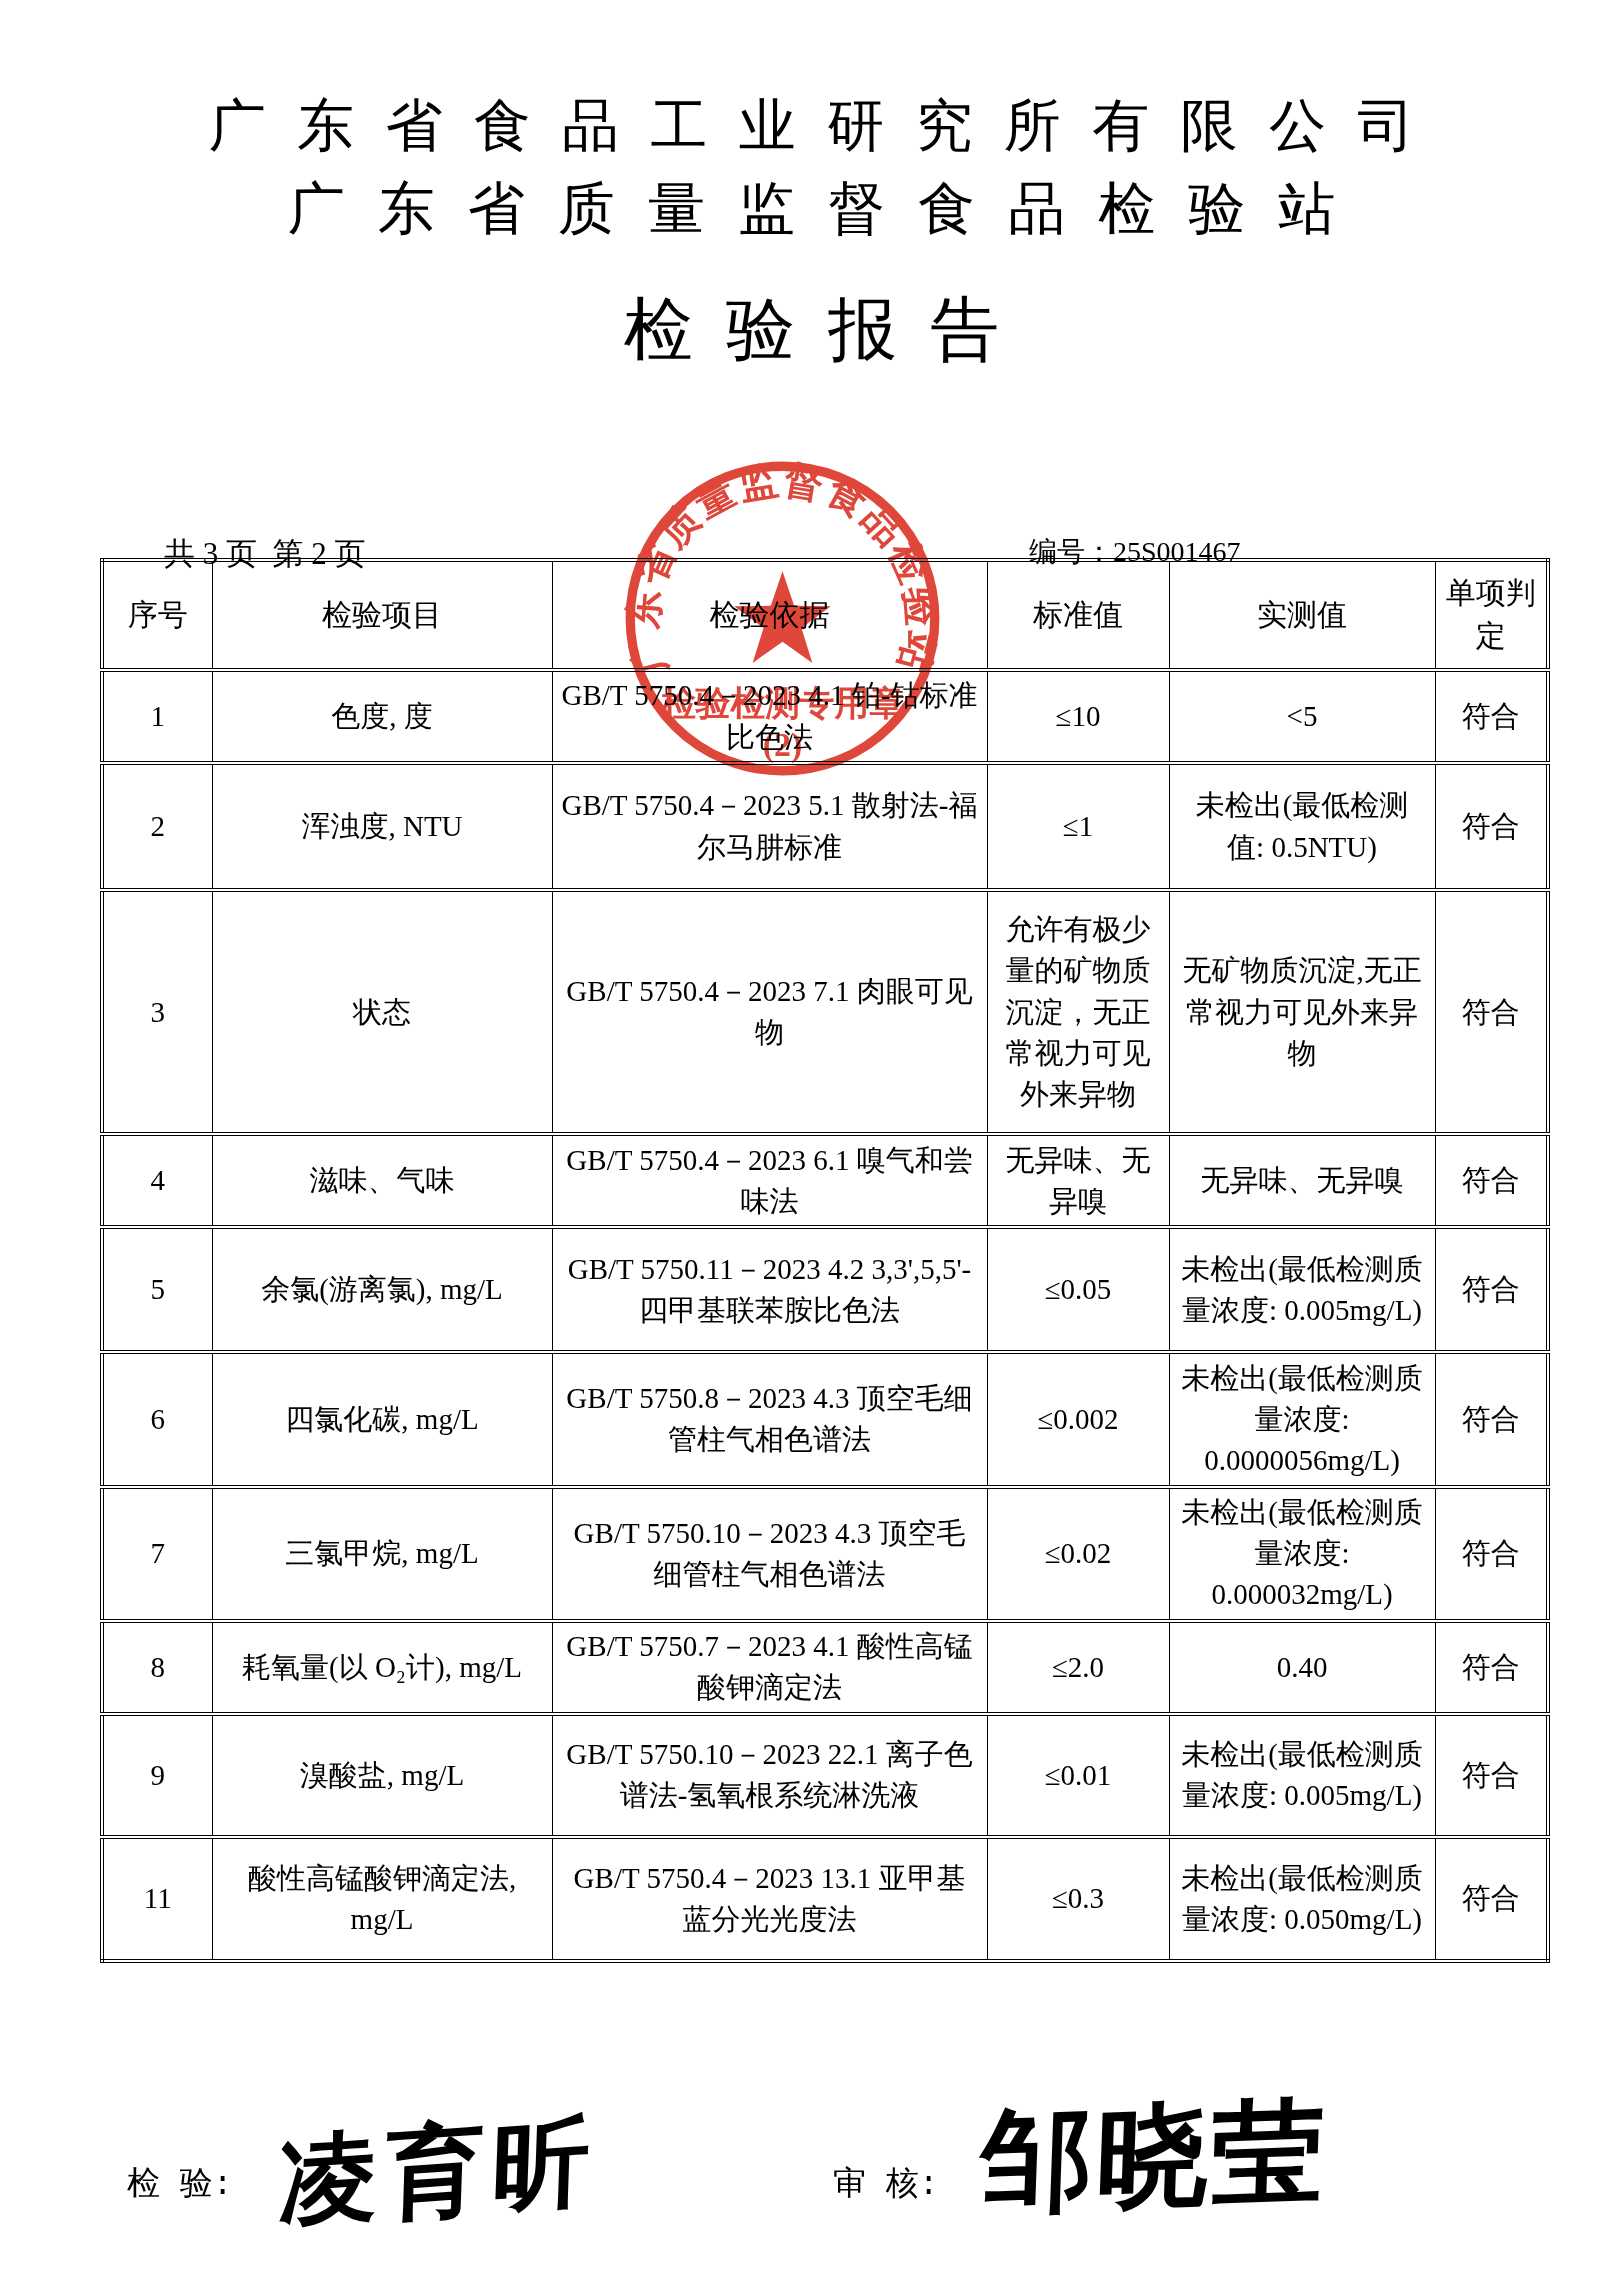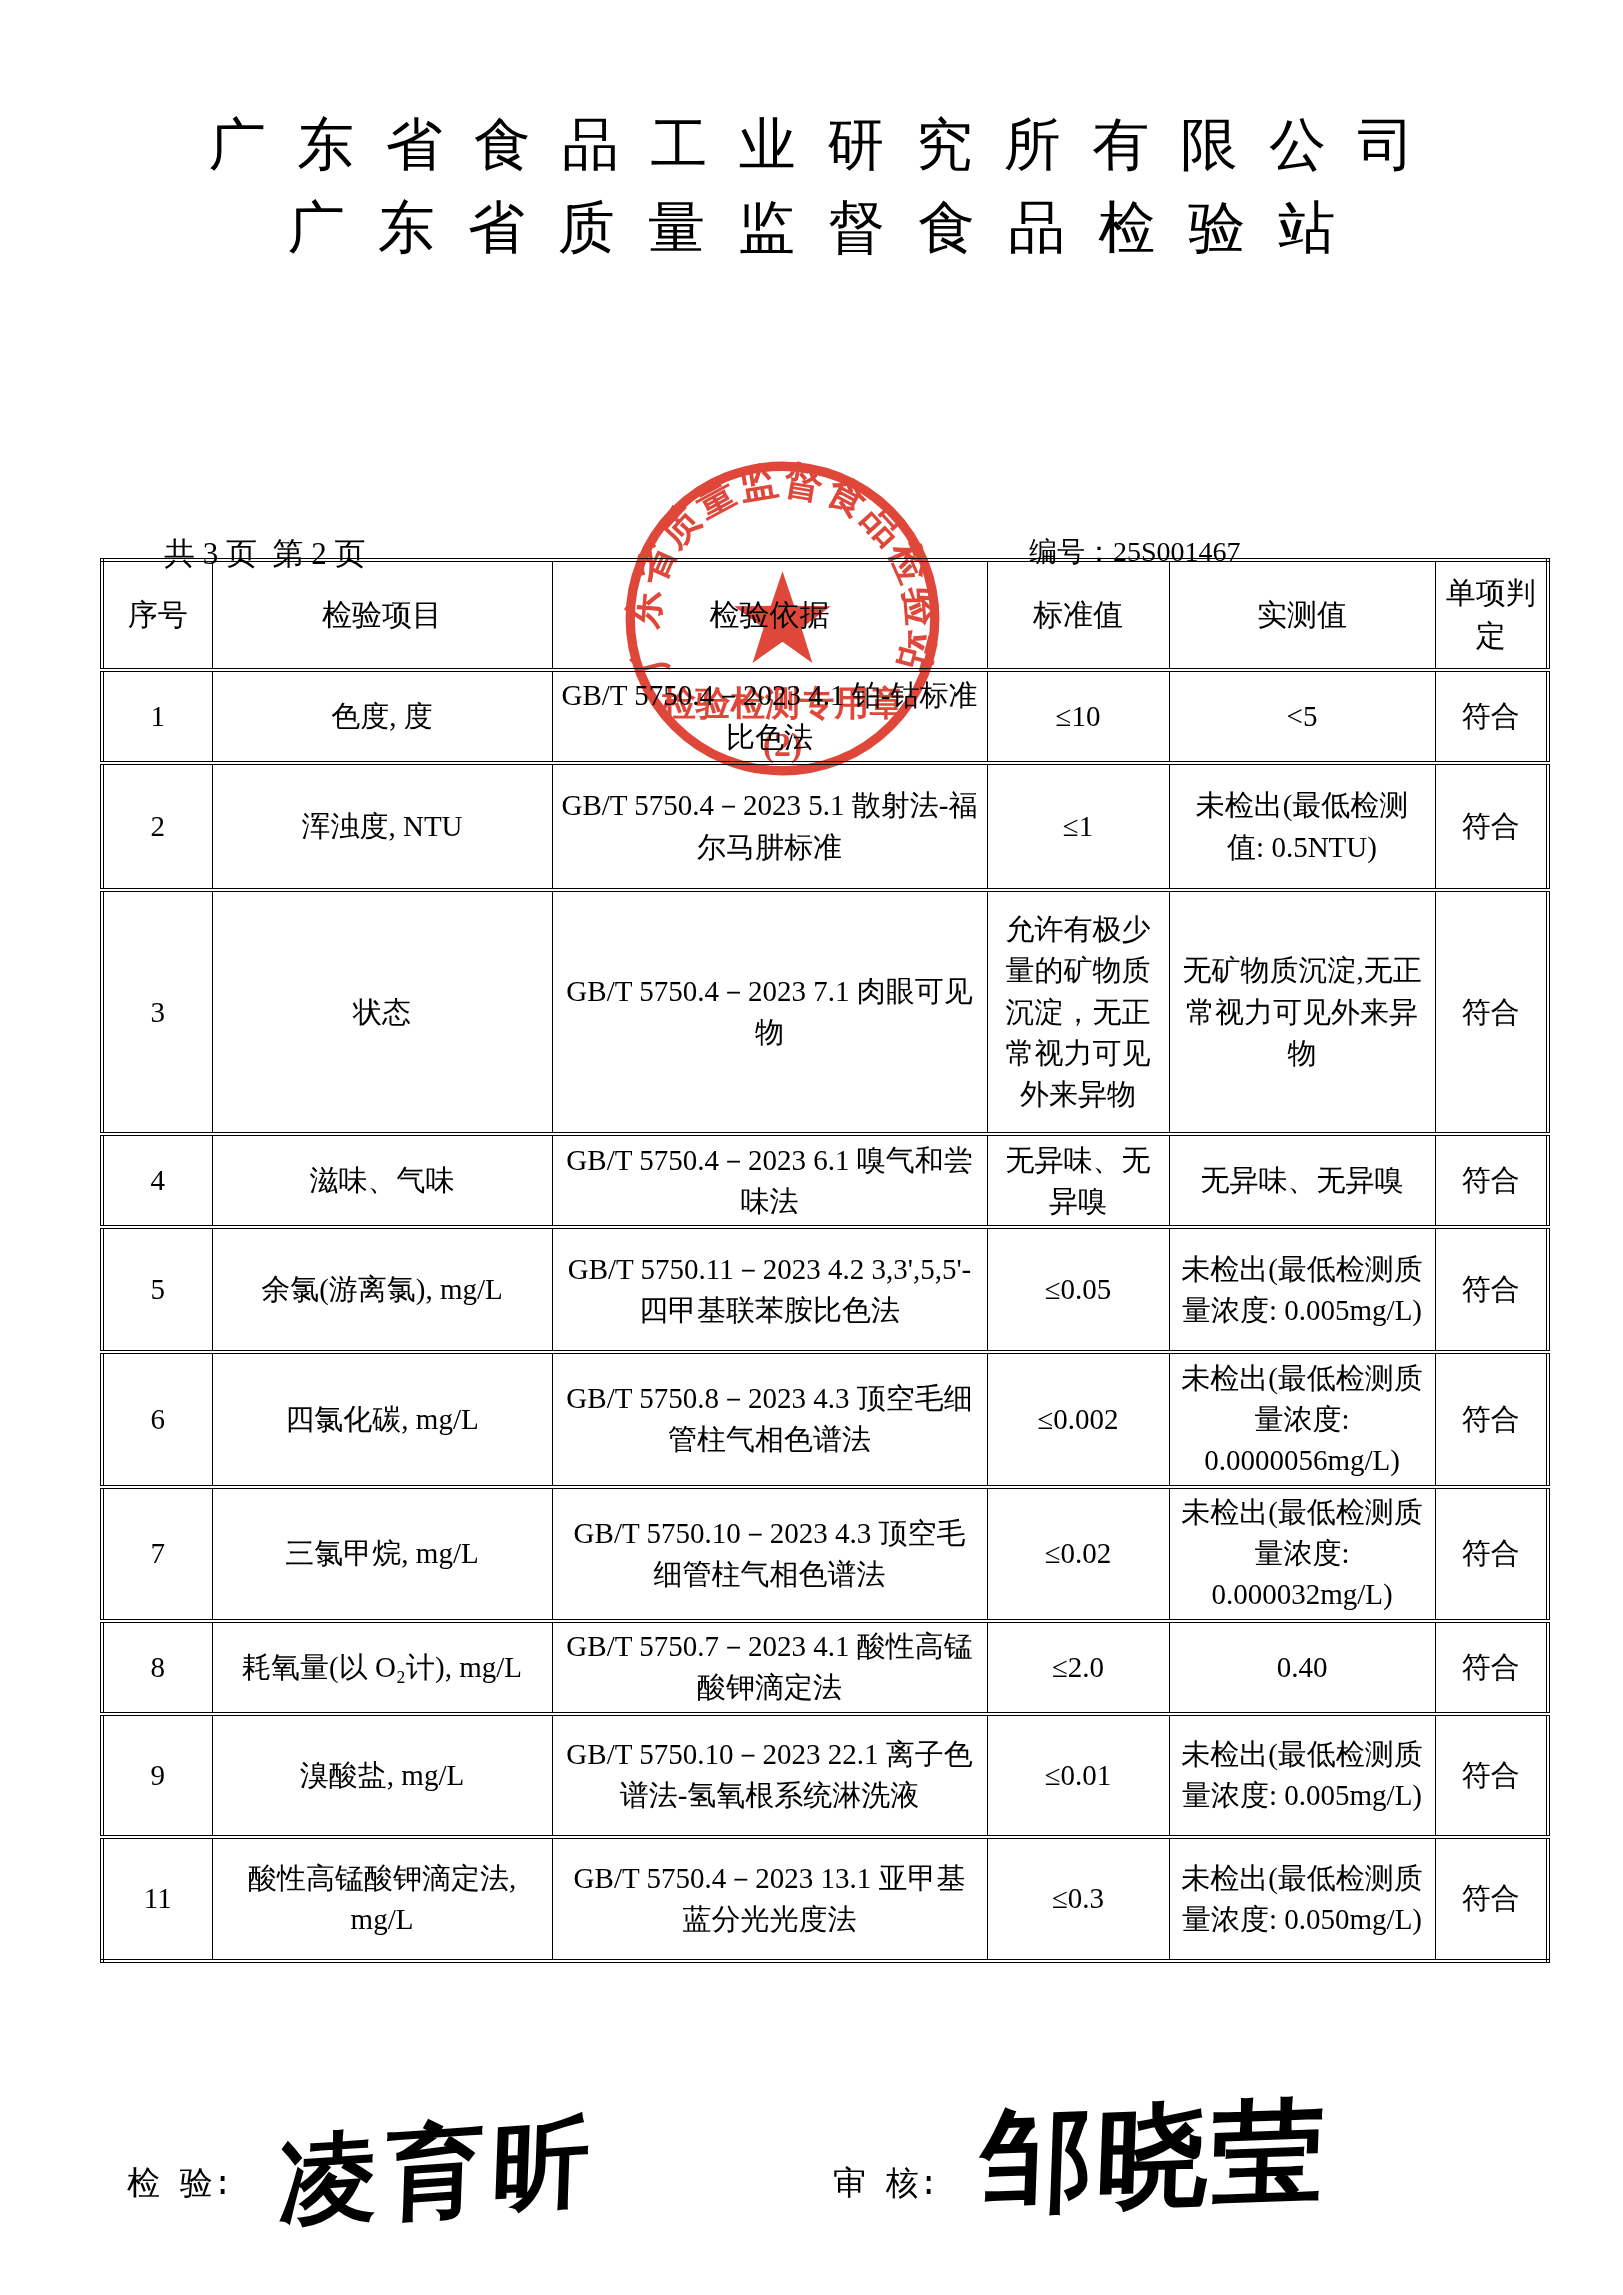--- a/index.html
+++ b/index.html
@@ -4,21 +4,21 @@
 <style>
   html,body { margin:0; padding:0; background:#888; }
   .page {
     position:relative; width:1623px; height:2295px; margin:0 auto;
     background:#ffffff; overflow:hidden; color:#000;
     font-family:"Liberation Serif","DejaVu Serif",serif;
   }
   .abs { position:absolute; }
 
   
-  .title-line { left:0; width:1623px; text-align:center; white-space:nowrap;margin-top:19px; }
+  .title-line { left:0; width:1623px; text-align:center; white-space:nowrap; }
   .t1 { top:88px; font-size:57px; letter-spacing:0.55em; text-indent:0.55em; }
   .t2 { top:171px; font-size:57px; letter-spacing:0.58em; text-indent:0.58em; }
   .t3 { top:284px; font-size:69px; letter-spacing:0.48em; text-indent:0.48em; }
 
   
   .meta-left  { left:164px;  top:533px; font-size:31px; white-space:pre; }
   .meta-right { left:1029px; top:533px; font-size:28px; white-space:pre; }
 
   
   table.report {
@@ -57,20 +57,21 @@
     transform:rotate(-2deg) skewX(-4deg);
   }
 </style>
 </head>
 <body>
 
 <div class="page">
 
   <div class="abs title-line t1">广东省食品工业研究所有限公司</div>
   <div class="abs title-line t2">广东省质量监督食品检验站</div>
+  <div class="abs title-line t3">检验报告</div>
 
   <div class="abs meta-left">共 3 页  第 2 页</div>
   <div class="abs meta-right"><span>编号：</span><span>25S001467</span></div>
 
   <table class="report">
     <colgroup>
       <col style="width:110px">
         <col style="width:340px">
         <col style="width:435px">
       <col style="width:182px">

